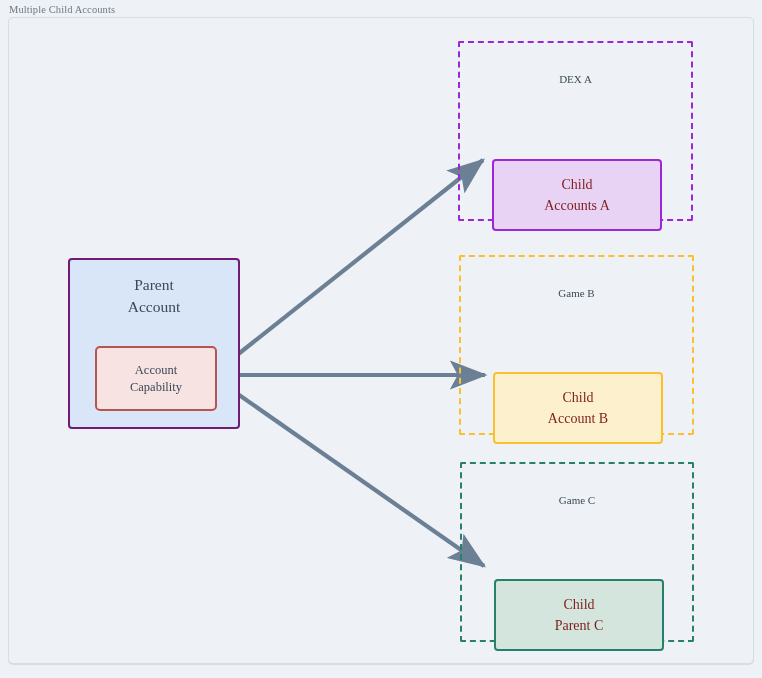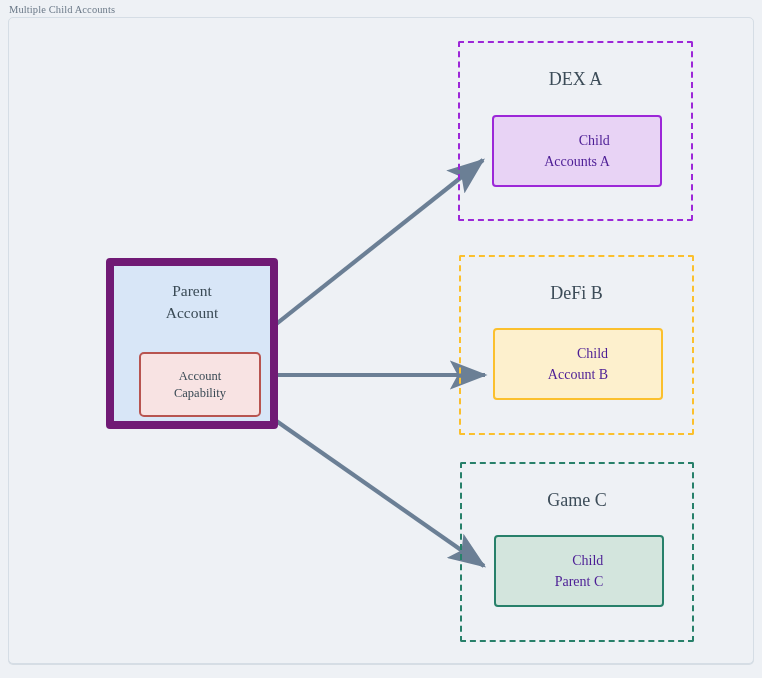--- a/index.html
+++ b/index.html
@@ -69,24 +69,23 @@
     text-align: center;
   }
 
   
   .parent-account {
     left: 68px;
     top: 258px;
     width: 172px;
     height: 171px;
     background: #d8e6f7;
-    border: 8px solid #701a75;
+    border: 2px solid #701a75;
     border-radius: 4px;
     display: block;
-    margin-left: 38px;
   }
   .parent-account .node-title {
     position: absolute;
     left: 0;
     top: 14px;
     width: 100%;
     text-align: center;
     font-size: 15.5px;
     line-height: 22px;
     color: #3a4a55;
@@ -119,43 +118,44 @@
     border-width: 2.5px;
     border-radius: 2px;
     background: transparent;
   }
   .group .group-label {
     position: absolute;
     left: 0;
     top: 26px;
     width: 100%;
     text-align: center;
-    font-size: 18px;
+    font-size: 11px;
     line-height: 20px;
     color: #3c4c58;
   }
 
   .group-dex-a  { left: 458px; top: 41px;  width: 235px; height: 180px; border-color: #9c27d8; }
   .group-defi-b { left: 459px; top: 255px; width: 235px; height: 180px; border-color: #fbc02d; }
   .group-game-c { left: 460px; top: 462px; width: 234px; height: 180px; border-color: #27806a; }
 
   
   .child-box {
     position: absolute;
     box-sizing: border-box;
     border-width: 2.5px;
     border-style: solid;
     border-radius: 4px;
     display: flex;
     align-items: center;
     justify-content: center;
-    text-align: right;
+    text-align: center;
     font-size: 14px;
     line-height: 21px;
-    color: #4c1d95;
+    color: #7f1d1d;
+    margin-top: 44px;
   }
 
   .child-a {
     left: 492px; top: 115px; width: 170px; height: 72px;
     background: #e8d3f5;
     border-color: #9c27d8;
   }
   .child-b {
     left: 493px; top: 328px; width: 170px; height: 72px;
     background: #fdf0cd;
@@ -207,21 +207,21 @@
     <div class="group-label">DEX A</div>
   </div>
   <div class="child-box child-a">
     <div>
       <div>Child</div>
       <div>Accounts A</div>
     </div>
   </div>
 
   <div class="group group-defi-b">
-    <div class="group-label">DeFi B</div>
+    <div class="group-label">Game B</div>
   </div>
   <div class="child-box child-b">
     <div>
       <div>Child</div>
       <div>Account B</div>
     </div>
   </div>
 
   <div class="group group-game-c">
     <div class="group-label">Game C</div>

